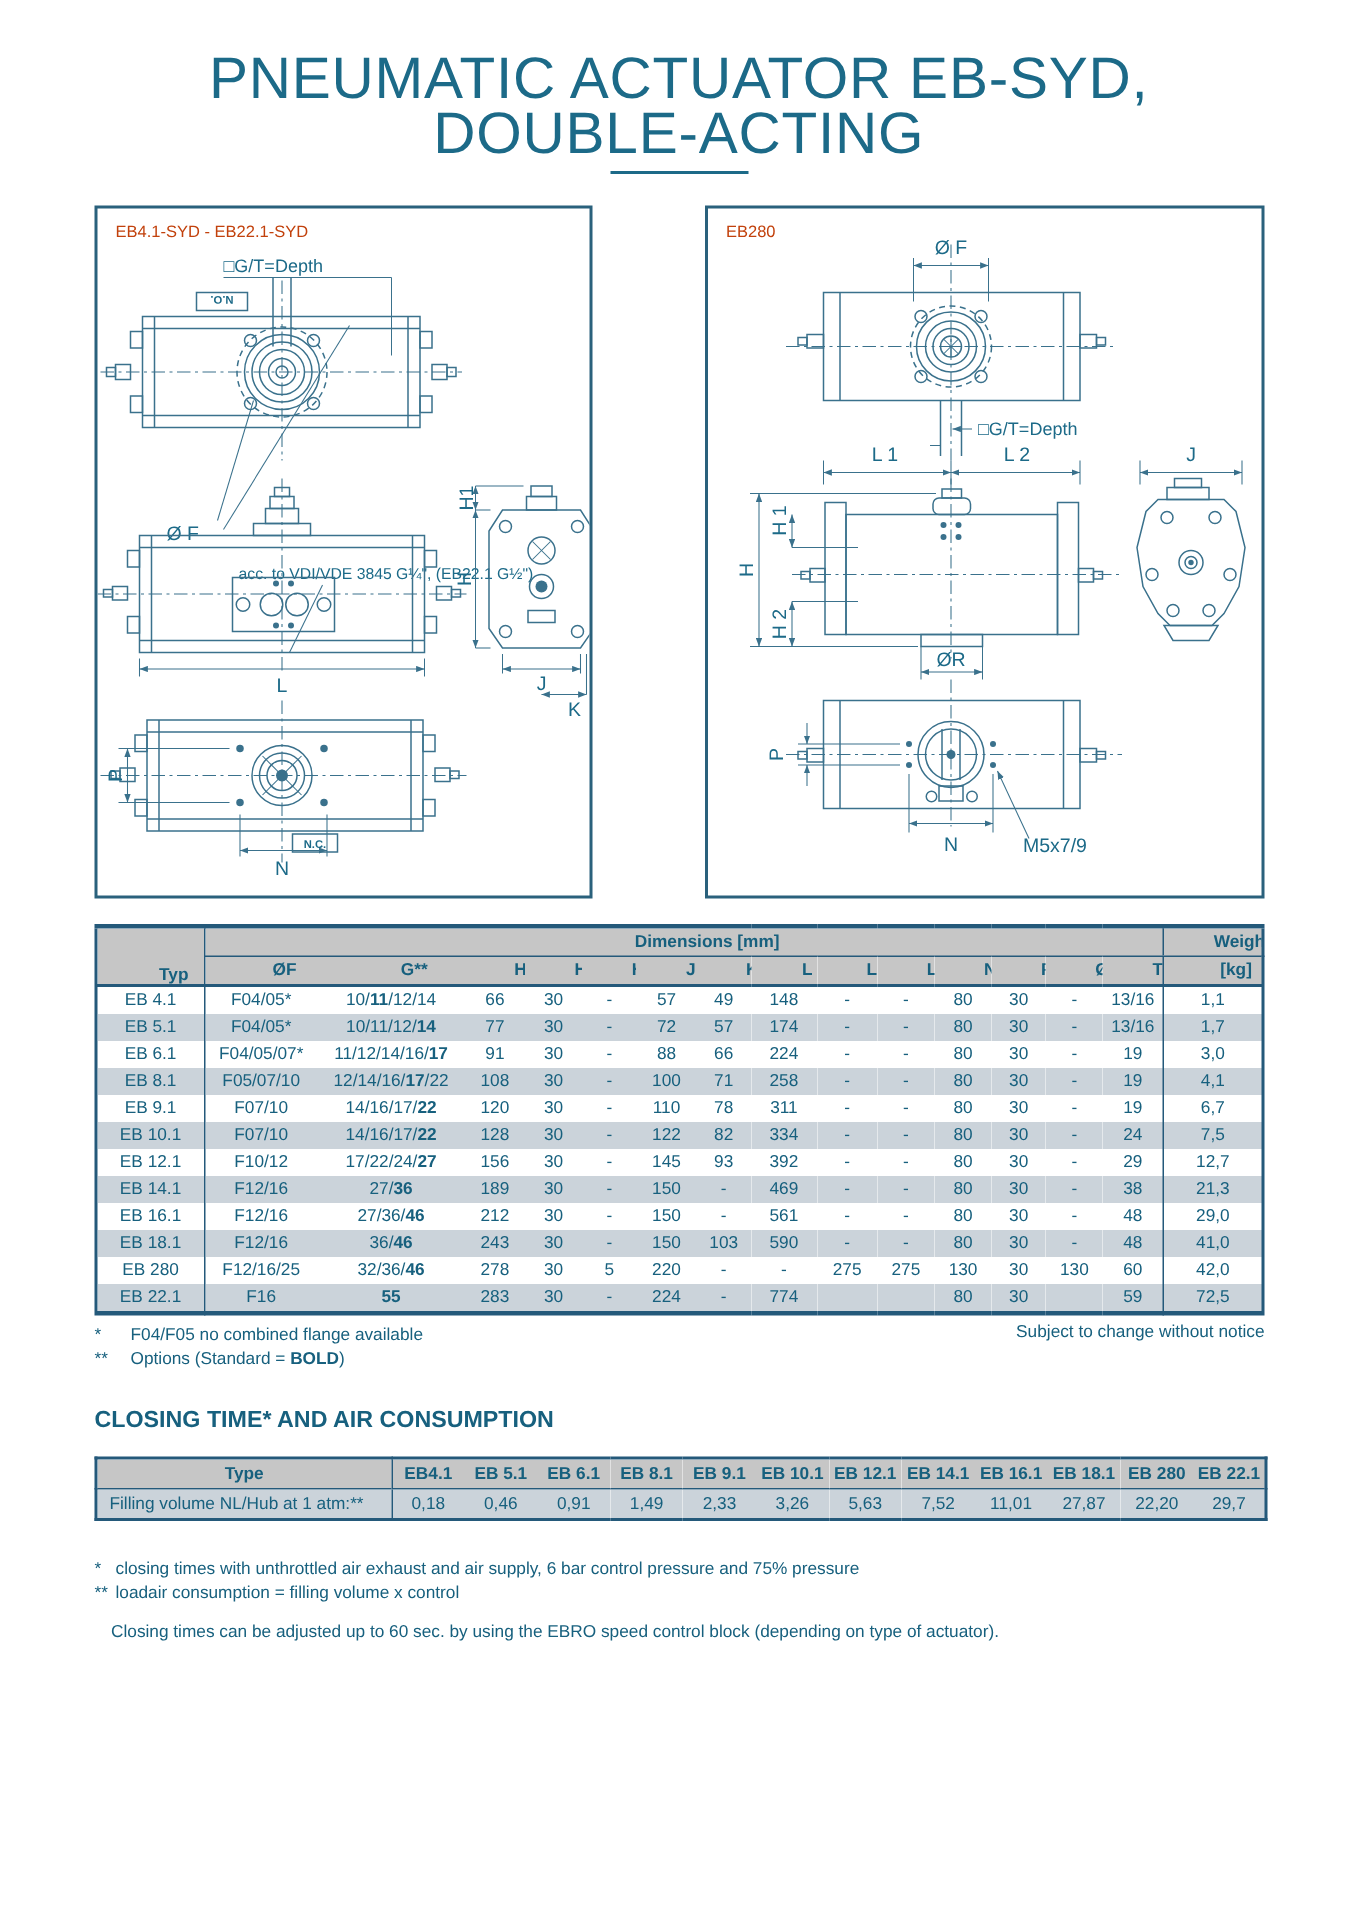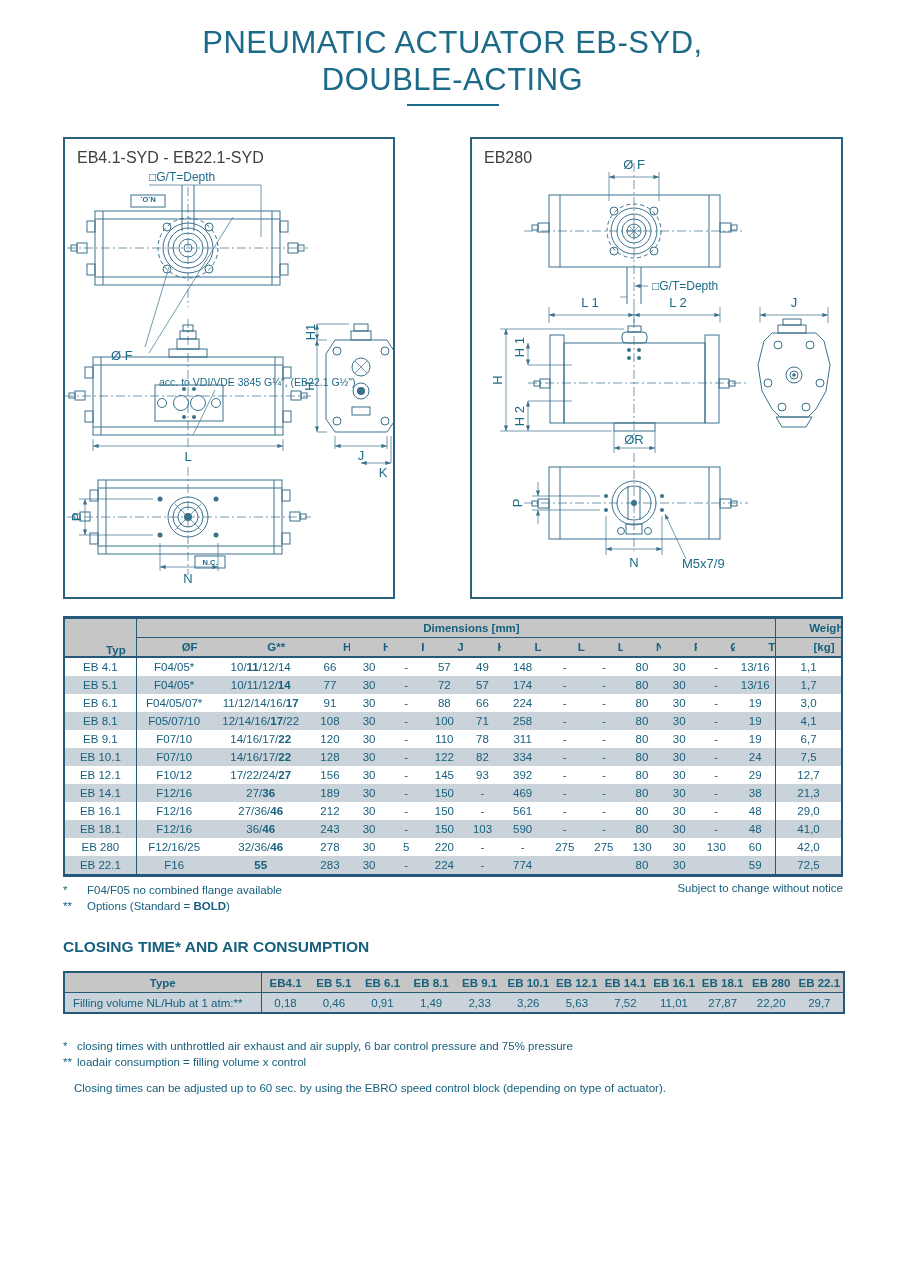--- a/index.html
+++ b/index.html
@@ -1,22 +1,22 @@
 <!DOCTYPE html>
 <html><head>
 <meta charset="utf-8">
 <style>
   html,body{margin:0;padding:0;background:#fff;}
   body{width:905px;height:1280px;position:relative;font-family:"Liberation Sans",sans-serif;color:#1b6a8a;overflow:hidden;}
-  .title{position:absolute;top:24px;left:0;width:905px;text-align:center;font-size:31px;line-height:37px;color:#1c6a88;letter-spacing:.5px;}
+  .title{position:absolute;top:34px;left:0;width:905px;text-align:center;font-size:39px;line-height:37px;color:#1c6a88;letter-spacing:.5px;}
   .title-rule{width:92px;height:2px;background:#1c6a88;margin:6px auto 0;}
   .draw-box{position:absolute;border:2px solid #2a617c;background:#fff;}
   .box-left{left:63px;top:137px;width:328px;height:458px;}
   .box-right{left:470px;top:137px;width:369px;height:458px;}
-  .box-title{position:absolute;top:10px;left:12px;font-size:16px;color:#404040;z-index:2;}
+  .box-title{position:absolute;top:10px;left:12px;font-size:11px;color:#c2410c;z-index:2;}
   svg.draw{position:absolute;left:0;top:0;width:100%;height:100%;}
   svg text{font-family:"Liberation Sans",sans-serif;font-size:12px;fill:#1c6a88;}
   svg .dim{font-size:13px;}
   svg .small{font-size:10.5px;}
   svg .tiny{font-size:7.5px;font-weight:bold;}
   .ln{stroke:#3a718c;stroke-width:1;fill:none;}
   .thin{stroke:#3a718c;stroke-width:.7;fill:none;}
   .cl{stroke:#3a718c;stroke-width:.7;stroke-dasharray:9 3 2 3;fill:none;}
   .dash{stroke-dasharray:4 3;}
   .dot{fill:#3a718c;stroke:none;}

